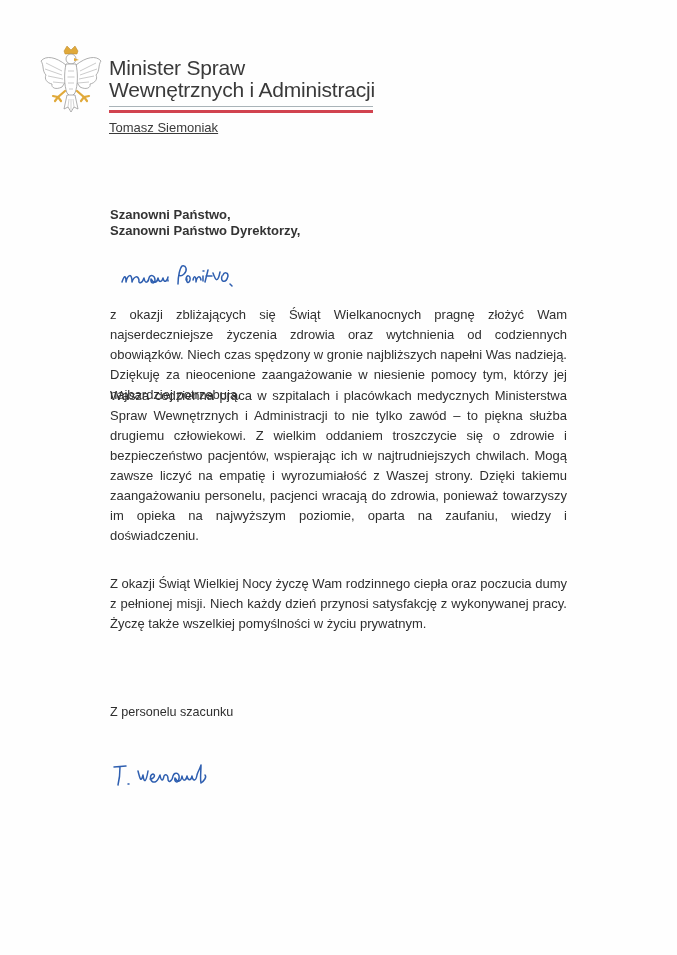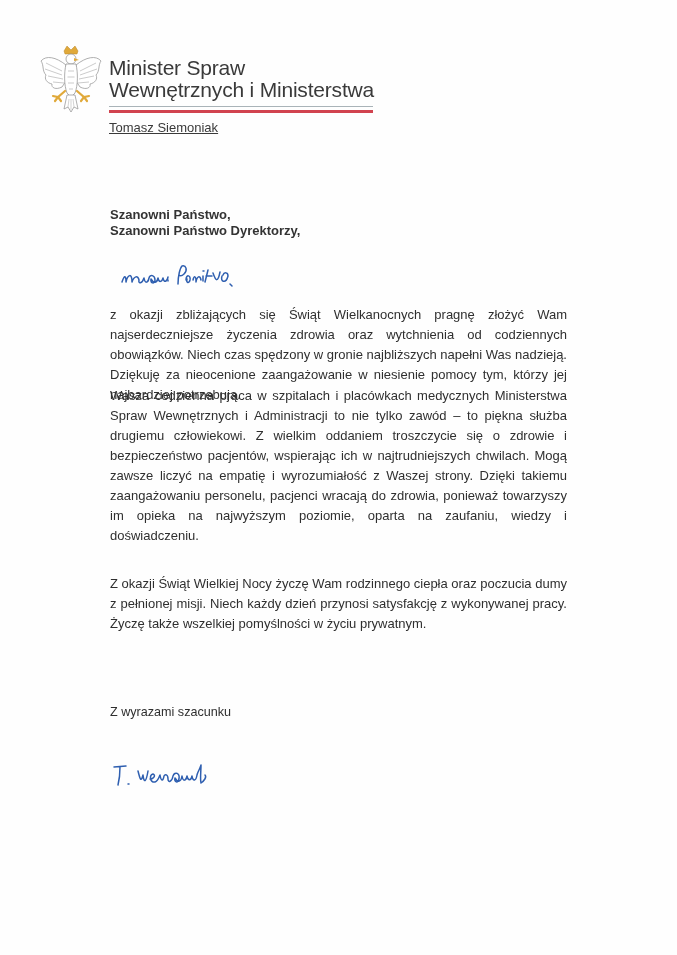--- a/index.html
+++ b/index.html
@@ -52,21 +52,21 @@
 
     <path d="M27 46 L20 52 L15 51 M20 52 L17 56 M20 52 L23 56" stroke="#e0a93a" stroke-width="2.2" fill="none" stroke-linecap="round"></path>
     <path d="M39 46 L46 52 L51 51 M46 52 L49 56 M46 52 L43 56" stroke="#e0a93a" stroke-width="2.2" fill="none" stroke-linecap="round"></path>
 
     <path d="M29 50 L26 64 L30 62 L33 67 L36 62 L40 64 L37 50 Z" fill="#fff" stroke="#9a9a9a" stroke-width="0.8"></path>
     <path d="M31 54 L30 62 M33 54 L33 65 M35 54 L36 62" stroke="#b5b5b5" stroke-width="0.6"></path>
   </svg>
 
   <div class="ministry-name">
     <div>Minister Spraw</div>
-    <div>Wewnętrznych i Ministerstwa</div>
+    <div>Wewnętrznych i Administracji</div>
   </div>
   <div class="rule-gray"></div>
   <div class="rule-red"></div>
   <div class="minister">Tomasz Siemoniak</div>
 
   <div class="salutation">
     <div>Szanowni Państwo,</div>
     <div>Szanowni Państwo Dyrektorzy,</div>
   </div>
 
@@ -75,21 +75,21 @@
       <path d="M2 24 C4 18,6 16,6 24 C8 16,12 15,12 24 C14 18,18 17,19 22 C18 26,22 26,24 20 C25 26,28 25,29 20 C30 16,35 17,35 22 C35 26,30 26,31 21 C34 26,37 25,38 20 C39 25,42 24,43 20 C44 25,47 24,48 19"></path>
       <path d="M48 22 L48 23"></path>
       <path d="M58 26 C58 18,60 10,62 8 C66 7,68 12,64 16 C62 18,60 18,59 17 M66 22 C66 16,71 17,70 22 C69 26,66 25,67 21 M73 22 C74 18,76 17,76 24 C77 18,80 17,81 22 M83 18 L83 23 M83 13 L84 13 M88 12 L85 24 M86 18 L92 18 M93 15 C96 24,98 24,100 14 M102 18 C100 24,106 26,108 18 C108 14,104 14,103 17 M110 26 L112 28"></path>
     </g>
   </svg>
 
   <div class="body-text p1">z okazji zbliżających się Świąt Wielkanocnych pragnę złożyć Wam najserdeczniejsze życzenia zdrowia oraz wytchnienia od codziennych obowiązków. Niech czas spędzony w gronie najbliższych napełni Was nadzieją. Dziękuję za nieocenione zaangażowanie w niesienie pomocy tym, którzy jej najbardziej potrzebują.</div>
   <div class="body-text p2">Wasza codzienna praca w szpitalach i placówkach medycznych Ministerstwa Spraw Wewnętrznych i Administracji to nie tylko zawód – to piękna służba drugiemu człowiekowi. Z wielkim oddaniem troszczycie się o zdrowie i bezpieczeństwo pacjentów, wspierając ich w najtrudniejszych chwilach. Mogą zawsze liczyć na empatię i wyrozumiałość z Waszej strony. Dzięki takiemu zaangażowaniu personelu, pacjenci wracają do zdrowia, ponieważ towarzyszy im opieka na najwyższym poziomie, oparta na zaufaniu, wiedzy i doświadczeniu.</div>
   <div class="body-text p4">Z okazji Świąt Wielkiej Nocy życzę Wam rodzinnego ciepła oraz poczucia dumy z pełnionej misji. Niech każdy dzień przynosi satysfakcję z wykonywanej pracy. Życzę także wszelkiej pomyślności w życiu prywatnym.</div>
 
-  <div class="closing">Z wyrazami szacunku</div>
+  <div class="closing">Z personelu szacunku</div>
 
   <svg class="signature" viewBox="0 0 130 40">
     <g fill="none" stroke="#2f5fb0" stroke-width="1.5" stroke-linecap="round" stroke-linejoin="round">
       <path d="M2 10 L14 9 M8 10 C8 18,7 24,6 28"></path>
       <path d="M16 27 L17 27"></path>
       <path d="M26 14 C28 22,29 26,31 18 C32 26,34 26,36 14"></path>
       <path d="M38 22 C42 22,44 18,41 17 C37 18,38 26,43 25 C46 24,47 20,48 18 C49 24,51 25,52 19 C53 17,56 17,56 22 C56 26,60 25,61 19 C63 14,68 16,67 22 C66 27,62 25,63 21 C66 26,69 25,70 19 C71 25,74 24,75 19 C76 24,79 24,80 19 C81 25,84 24,85 18 C86 14,88 12,89 8 C89 14,88 22,89 26 C92 24,95 20,93 18"></path>
     </g>
   </svg>
 

